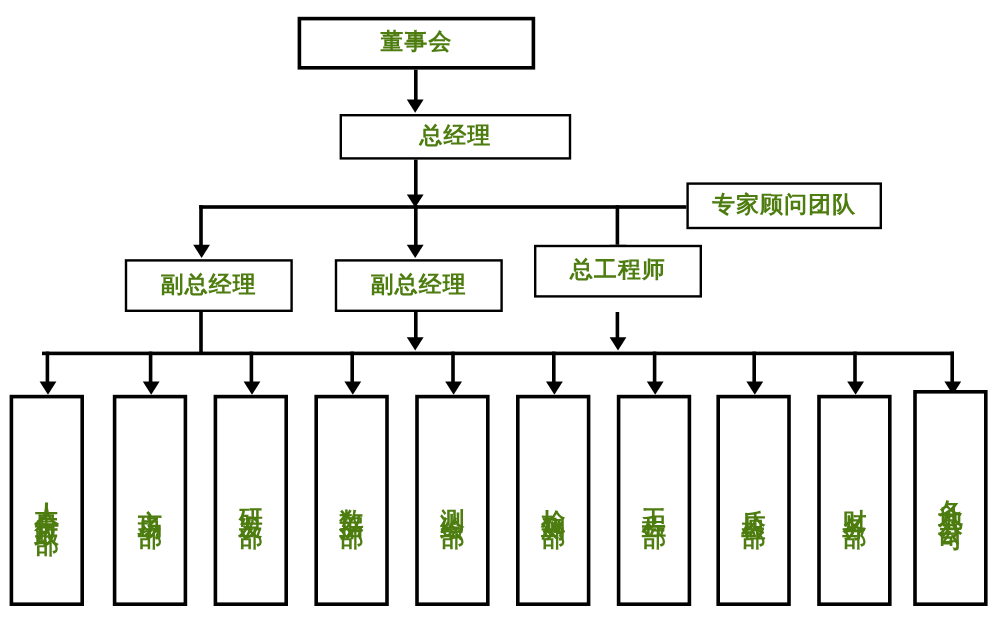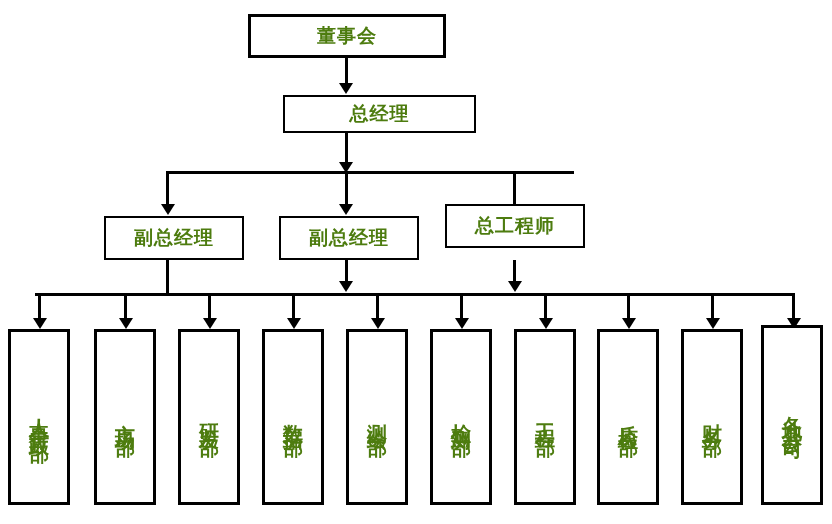--- a/index.html
+++ b/index.html
@@ -73,20 +73,23 @@
 
   <div class="node" style="left:248px; top:95px; width:193px; height:38px;margin-left:35px;">
     <span class="node-label">总经理</span>
   </div>
 
   <div class="line v" style="left:345px; top:133px; height:31px;"></div>
   <div class="arrow" style="left:339px; top:162px;"></div>
 
   <div class="line h" style="left:166px; top:171px; width:408px;"></div>
 
+  <div class="node" style="left:572px; top:152px; width:163px; height:39px;">
+    <span class="node-label">专家顾问团队</span>
+  </div>
 
   <div class="line v" style="left:166px; top:171px; height:34px;"></div>
   <div class="arrow" style="left:161px; top:204px;"></div>
 
   <div class="line v" style="left:345px; top:171px; height:34px;"></div>
   <div class="arrow" style="left:339px; top:204px;"></div>
 
   <div class="line v" style="left:513px; top:171px; height:34px;"></div>
   <div class="arrow" style="left:508px; top:204px;"></div>
 

